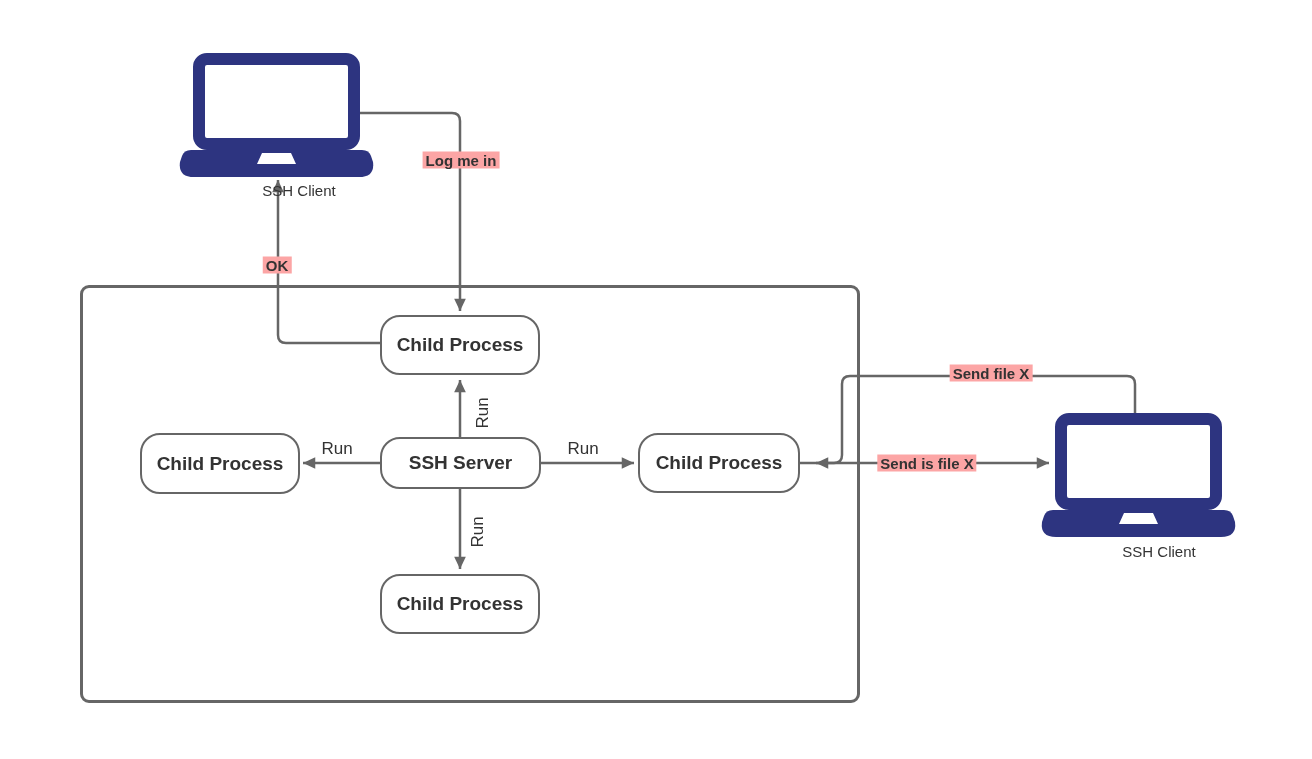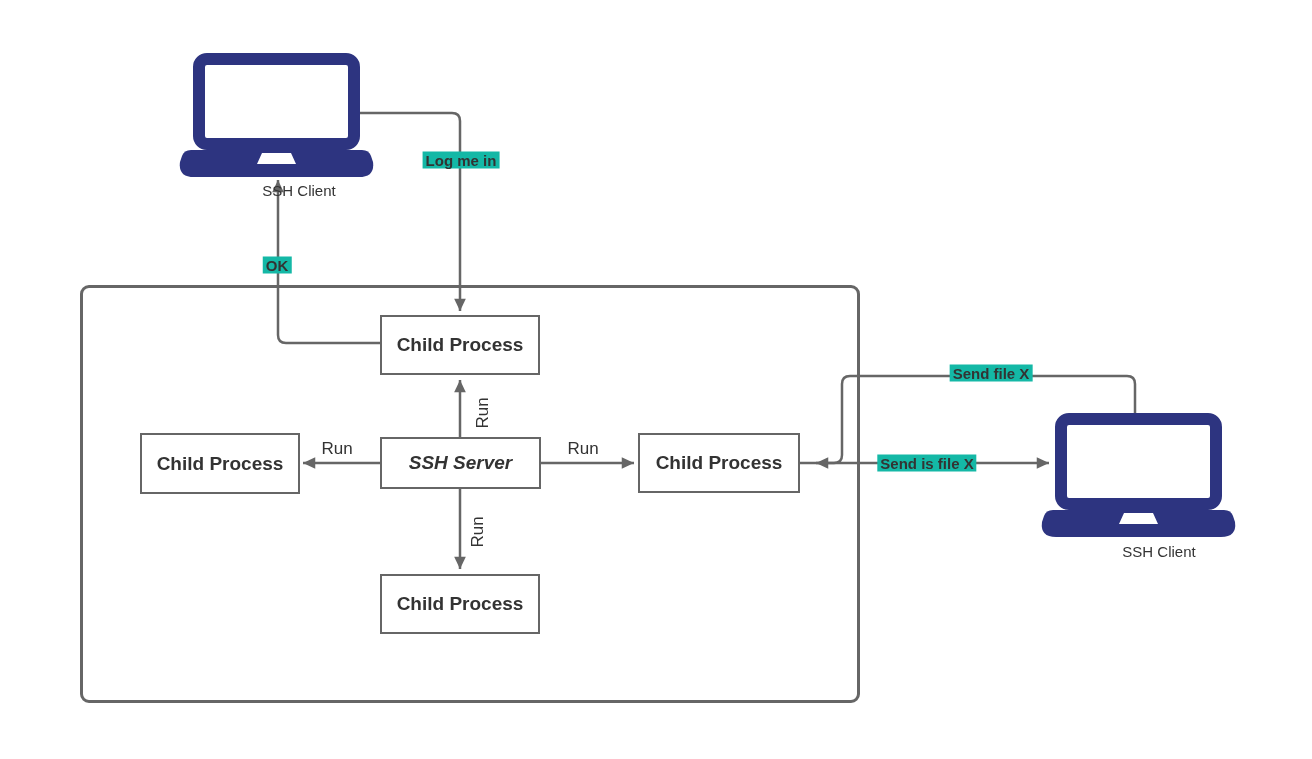--- a/index.html
+++ b/index.html
@@ -49,41 +49,41 @@
   .laptop-base { fill: var(--laptop); stroke: none; }
   .laptop-notch { fill: #ffffff; stroke: none; }
   
   .node {
     position: absolute;
     display: flex;
     align-items: center;
     justify-content: center;
     background: #ffffff;
     border: 2.5px solid var(--node-border);
-    border-radius: 0;
+    border-radius: 20px;
     font-size: 19px;
     font-weight: bold;
     color: var(--text);
     z-index: 3;
     white-space: nowrap;
   }
   .node.child-top    { left: 380px; top: 315px; width: 160px; height: 60px; }
   .node.child-left   { left: 140px; top: 433px; width: 160px; height: 61px; }
-  .node.server       { left: 380px; top: 437px; width: 161px; height: 52px; font-style: italic; }
+  .node.server       { left: 380px; top: 437px; width: 161px; height: 52px; }
   .node.child-right  { left: 638px; top: 433px; width: 162px; height: 60px; }
   .node.child-bottom { left: 380px; top: 574px; width: 160px; height: 60px; }
   
   .lbl {
     position: absolute;
     transform: translate(-50%, -50%);
     white-space: nowrap;
     z-index: 4;
     color: var(--text);
   }
-  .lbl.small-bold { font-size: 15px; font-weight: bold; background: #14b8a6; padding: 0 3px; }
+  .lbl.small-bold { font-size: 15px; font-weight: bold; background: #fca5a5; padding: 0 3px; }
   .lbl.run { font-size: 17px; font-weight: normal; }
   .lbl.run.vertical { transform: translate(-50%, -50%) rotate(-90deg); }
   .lbl.client-name { font-size: 15px; font-weight: normal; margin-left: 21px; }
   .lbl.log-me-in    { left: 461px;  top: 160px; }
   .lbl.ok           { left: 277px;  top: 265px; text-align: right; }
   .lbl.send-file    { left: 943px;  top: 373px; margin-left: 48px; }
   .lbl.here-is-file { left: 927px;  top: 463px; }
   .lbl.run-left     { left: 337px;  top: 449px; }
   .lbl.run-right    { left: 583px;  top: 449px; }
   .lbl.run-top      { left: 483px;  top: 413px; }

